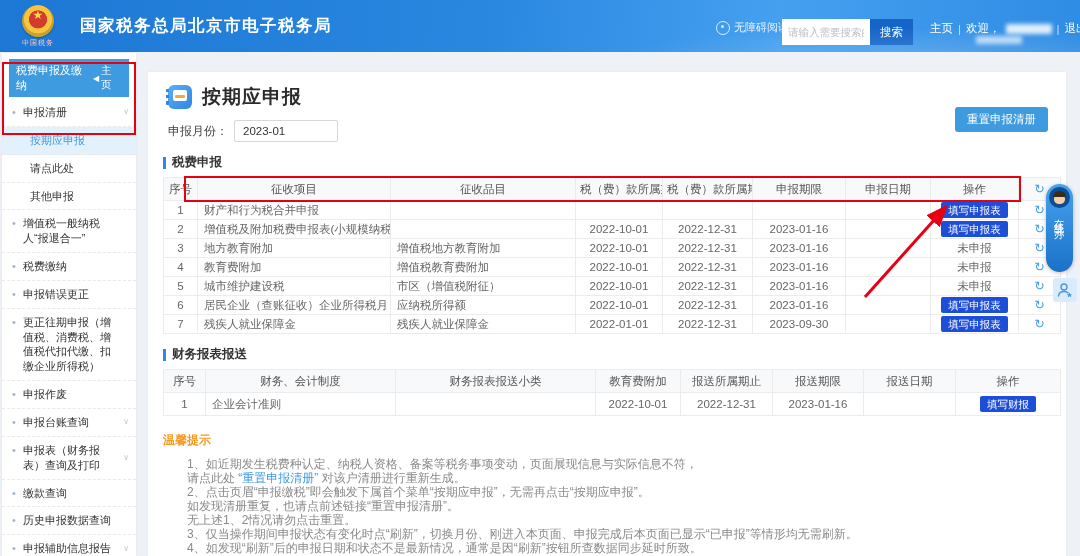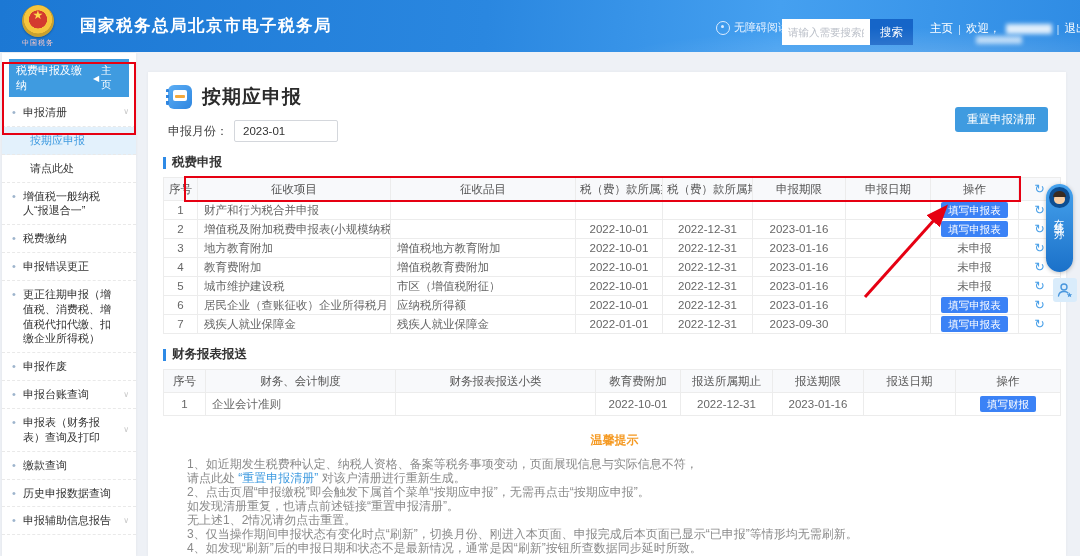--- a/index.html
+++ b/index.html
@@ -62,27 +62,27 @@
   .reset-btn{position:absolute;right:18px;top:35px;background:#3f9be0;color:#fff;border:none;border-radius:3px;
     font-size:11.5px;padding:5px 12px;cursor:pointer;}
   .sec-title{margin:8px 0 6px 15px;font-size:12.5px;font-weight:bold;color:#333;display:flex;align-items:center;}
   .sec-title::before{content:"";display:inline-block;width:3px;height:12px;background:#2e8ae6;margin-right:6px;}
   table.grid{border-collapse:collapse;table-layout:fixed;margin-left:15px;width:897px;font-size:11.5px;color:#666;}
   table.grid th{background:#f8f9fb;font-weight:normal;color:#555;border:1px solid #ececec;height:20px;padding:1px 4px;
     text-align:center;overflow:hidden;white-space:nowrap;}
   table.grid td{border:1px solid #ececec;height:16px;padding:1px 6px;text-align:center;overflow:hidden;white-space:nowrap;}
   table.grid td.left{text-align:left;}
   table.fin td{height:20px;}
-  .btn-mini{display:inline-block;background:#3b82f6;color:#fff;font-size:10.5px;line-height:14px;
+  .btn-mini{display:inline-block;background:#1d4ed8;color:#fff;font-size:10.5px;line-height:14px;
     padding:1px 7px;border-radius:2px;cursor:pointer;}
   .status-plain{color:#666;margin-top:48px;}
   .refresh{color:#4aa0e8;font-size:12.5px;cursor:pointer;line-height:12px;display:inline-block;}
   .fin-sec{margin-top:12px;}
   .tips{margin:16px 0 0 15px;}
-  .tips-title{color:#f59a23;font-size:12px;font-weight:bold;margin-bottom:8px;text-align:center;}
+  .tips-title{color:#f59a23;font-size:12px;font-weight:bold;margin-bottom:8px;}
   .tip-line{font-size:12px;color:#8a8a8a;line-height:14px;margin:0 0 0 24px;white-space:nowrap;overflow:hidden;}
   .tip-link{color:#3f9be0;cursor:pointer;}
 
   
   .guide-pill{position:absolute;left:1046px;top:184px;width:27px;height:88px;border-radius:14px;
     background:linear-gradient(#46a2ed,#1b71c9);box-shadow:0 1px 4px rgba(0,0,0,.25);z-index:40;cursor:pointer;
     display:flex;flex-direction:column;align-items:center;padding-top:3px;box-sizing:border-box;}
   .agent-face{width:21px;height:21px;border-radius:50%;background:#0d4e92;position:relative;flex:0 0 auto;}
   .agent-face::before{content:"";position:absolute;left:5px;top:7px;width:11px;height:10px;border-radius:50% 50% 46% 46%;background:#f8cfa5;}
   .agent-face::after{content:"";position:absolute;left:4px;top:4px;width:13px;height:6px;border-radius:6px 6px 0 0;background:#3a2b20;}
@@ -133,20 +133,21 @@
       <span>税费申报及缴纳</span>
       <span class="home-link">
           <span class="back-ico">◀</span>
           <span>主页</span>
         </span>
     </div>
     <div class="side-nav">
         <div class="side-item bullet"><span class="side-label">申报清册</span><span class="chev">∨</span></div>
         <div class="side-item sub selected"><span class="side-label">按期应申报</span></div>
         <div class="side-item sub"><span class="side-label">请点此处</span></div>
+        <div class="side-item sub"><span class="side-label">其他申报</span></div>
         <div class="side-item bullet"><span class="side-label">增值税一般纳税人“报退合一”</span></div>
         <div class="side-item bullet"><span class="side-label">税费缴纳</span></div>
         <div class="side-item bullet"><span class="side-label">申报错误更正</span></div>
         <div class="side-item bullet"><span class="side-label">更正往期申报（增值税、消费税、增值税代扣代缴、扣缴企业所得税）</span></div>
         <div class="side-item bullet"><span class="side-label">申报作废</span></div>
         <div class="side-item bullet"><span class="side-label">申报台账查询</span><span class="chev">∨</span></div>
         <div class="side-item bullet"><span class="side-label">申报表（财务报表）查询及打印</span><span class="chev">∨</span></div>
         <div class="side-item bullet"><span class="side-label">缴款查询</span></div>
         <div class="side-item bullet"><span class="side-label">历史申报数据查询</span></div>
         <div class="side-item bullet"><span class="side-label">申报辅助信息报告</span><span class="chev">∨</span></div>

